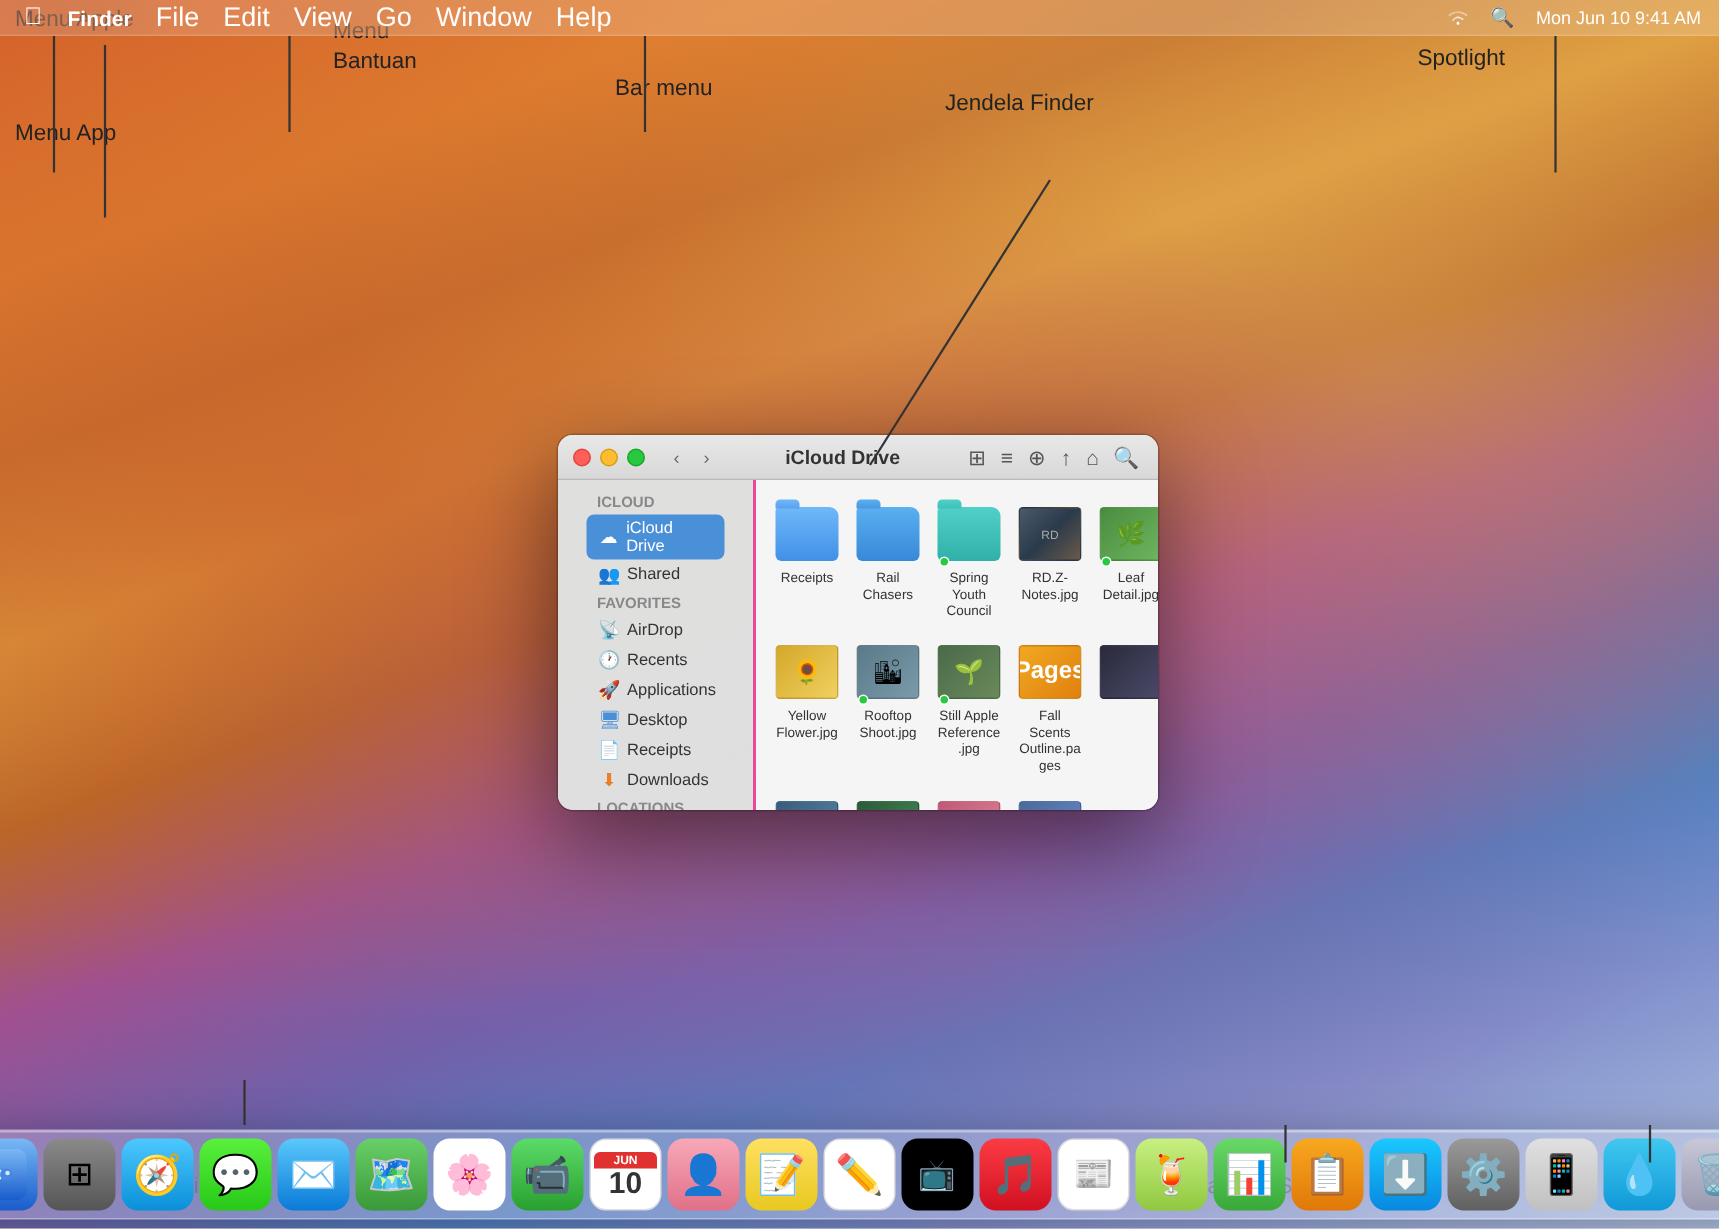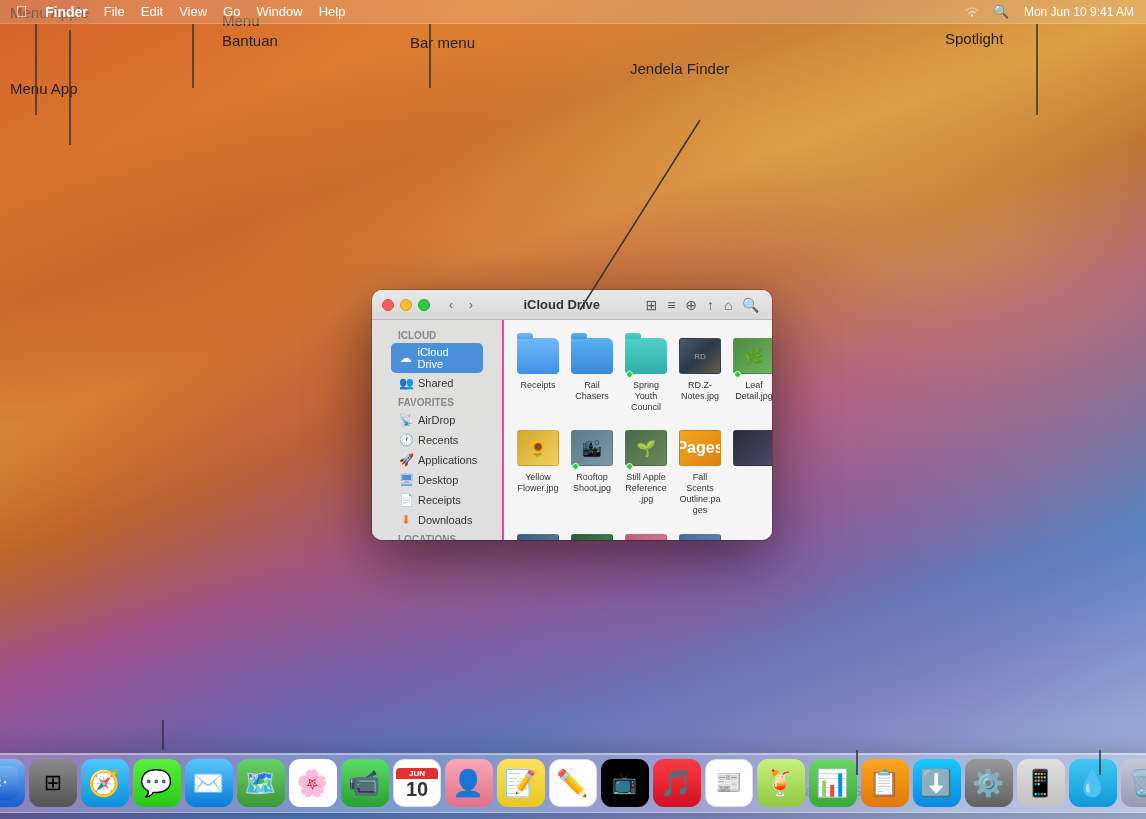--- a/index.html
+++ b/index.html
@@ -61,21 +61,21 @@
     }
 
     .menubar-left {
       display: flex;
       align-items: center;
       gap: 2px;
     }
 
     .menubar-item {
       padding: 2px 7px;
-      font-size: 13px;
+      font-size: 18px;
       color: #fff;
       border-radius: 4px;
       cursor: pointer;
       white-space: nowrap;
     }
 
     .menubar-item.bold {
       font-weight: 700;
       font-size: 14px;
     }
@@ -767,21 +767,21 @@
 </div>
 
 <div class="annotation" style="top: 80px; left: 10px;">
   <span>Menu App</span>
 </div>
 
 <div class="annotation" style="top: 11px; left: 222px; line-height: 1.3;">
   Menu<br>Bantuan
 </div>
 
-<div class="annotation" style="top: 34px; left: 410px;">
+<div class="annotation" style="top: 50px; left: 410px;">
   <span>Bar menu</span>
 </div>
 
 <div class="annotation" style="top: 60px; left: 630px;">
   <span>Jendela Finder</span>
 </div>
 
 <div class="annotation" style="top: 30px; left: 945px;">
   <span>Spotlight</span>
 </div>

